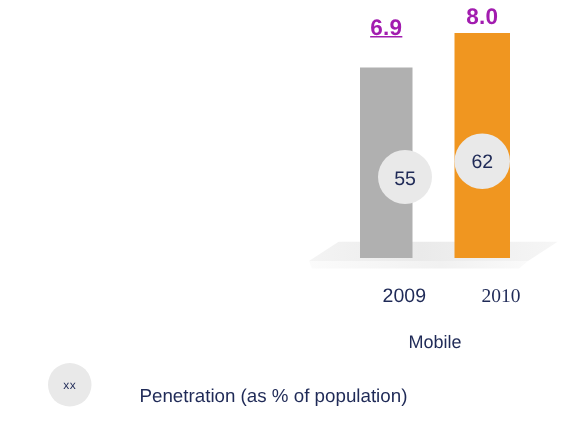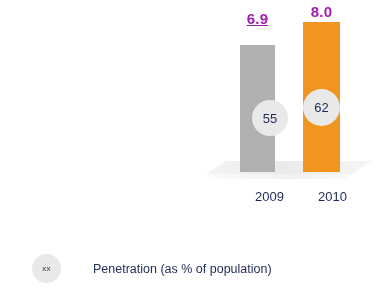--- a/index.html
+++ b/index.html
@@ -105,41 +105,41 @@
   
   .tick-label {
     position: absolute;
     top: 189px;
     font-size: 13px;
     color: #1f2a57;
     text-align: right;
     white-space: nowrap;
   }
   .tick-2009 { left: 232px; width: 52px; }
-  .tick-2010 { left: 295px; width: 52px; }
+  .tick-2010 { left: 295px; width: 52px; font-family: Liberation Serif, serif; }
 
   
   .category-label {
     position: absolute;
     left: 232px;
     top: 221px;
     width: 116px;
     text-align: center;
     font-size: 12px;
     color: #1f2a57;
     white-space: nowrap;
   }
 
   
   .legend {
     position: absolute;
     left: 32px;
-    top: 254px;
+    top: 242px;
     display: flex;
-    align-items: center;
+    align-items: flex-end;
   }
   .legend-swatch {
     width: 29px;
     height: 29px;
     border-radius: 50%;
     background: #e9e9e9;
     display: flex;
     align-items: center;
     justify-content: center;
     font-size: 8px;
@@ -184,19 +184,20 @@
   <div class="value-label value-2009">6.9</div>
   <div class="pen-circle pen-2009">55</div>
 
   <div class="bar bar-2010"></div>
   <div class="value-label value-2010">8.0</div>
   <div class="pen-circle pen-2010">62</div>
 
   <div class="tick-label tick-2009">2009</div>
   <div class="tick-label tick-2010">2010</div>
 
+  <div class="category-label">Mobile</div>
 
   <div class="legend">
     <div class="legend-swatch">xx</div>
     <div class="legend-text">Penetration (as % of population)</div>
   </div>
 
 </div>
 
 </body></html>

